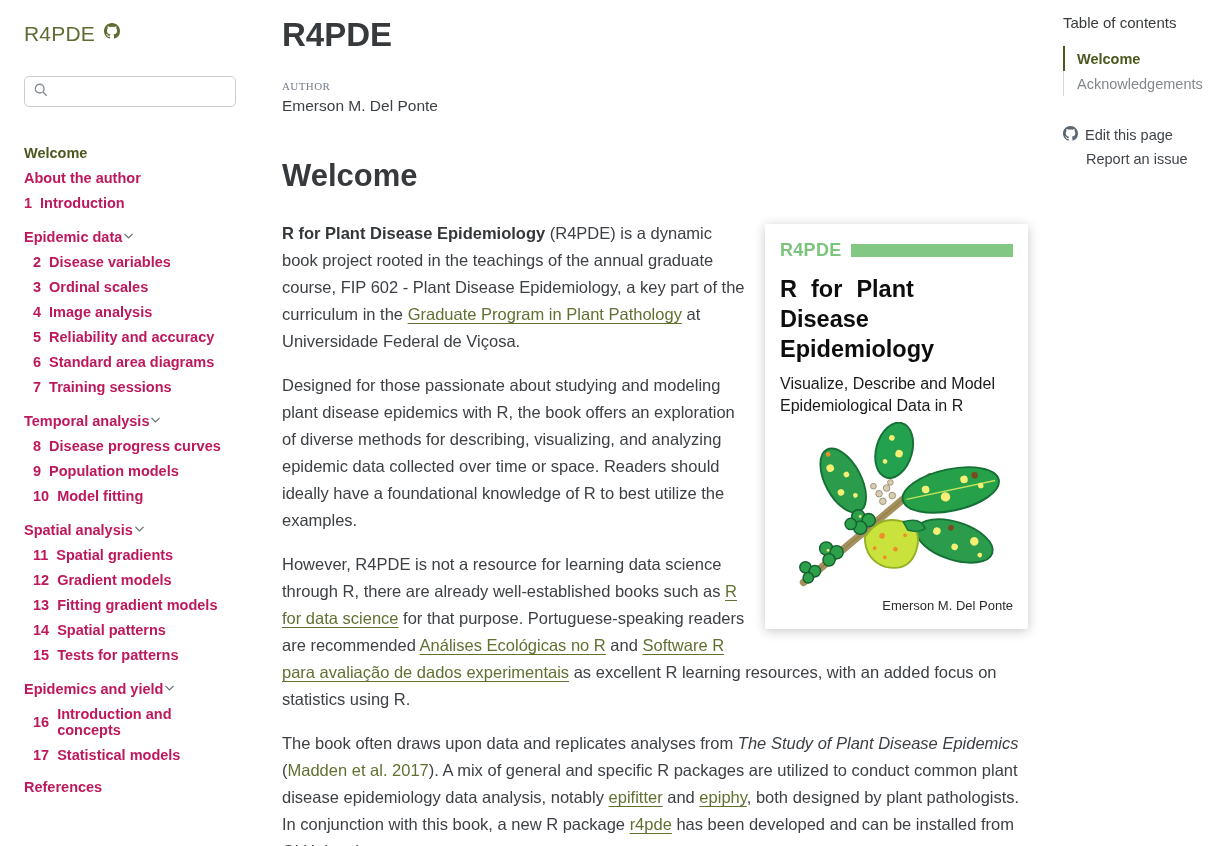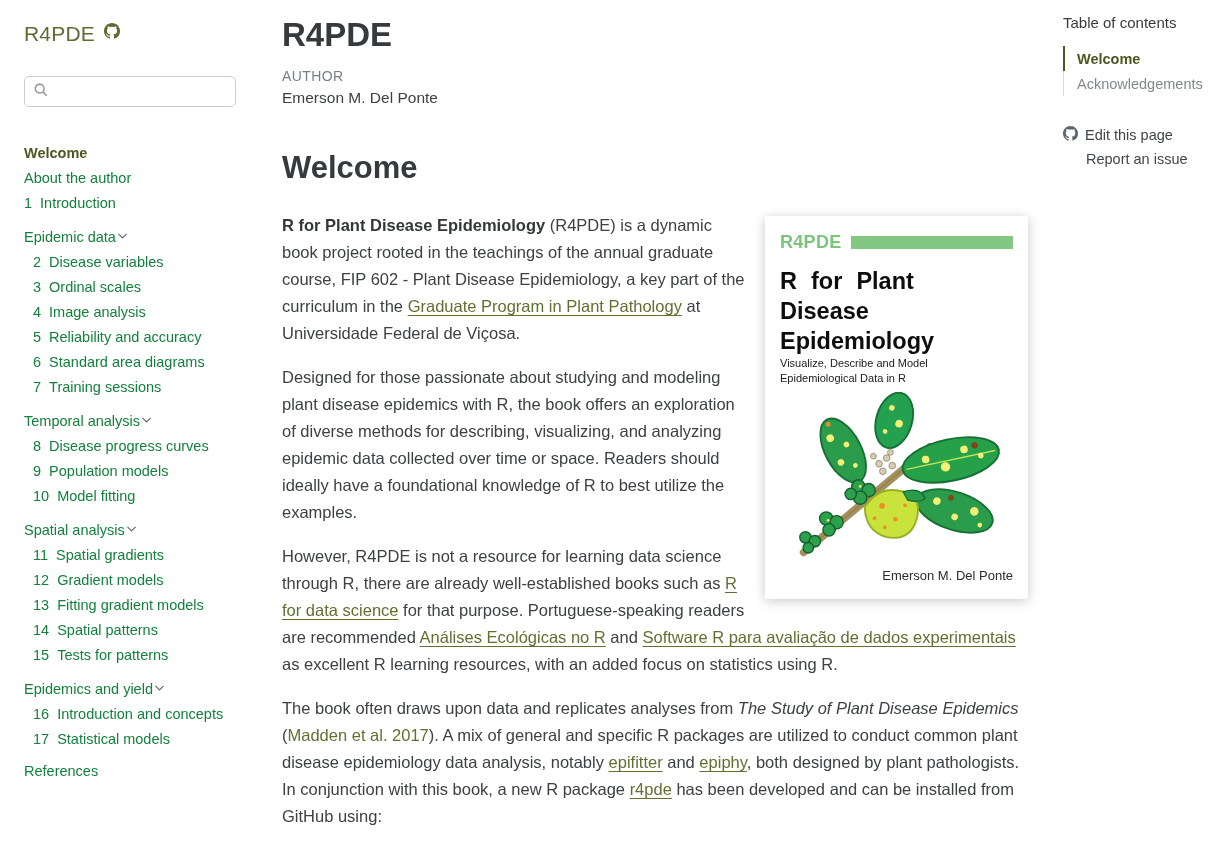--- a/index.html
+++ b/index.html
@@ -16,52 +16,52 @@
   .logo-row { display:flex; align-items:flex-start; gap:9px; margin-bottom:30px; }
   .logo-text { font-size:21px; color:#5d6c31; font-weight:500; letter-spacing:.2px; }
   .logo-gh { margin-top:1px; }
   .searchbox {
     display:flex; align-items:center; gap:7px;
     border:1px solid #c9cdd1; border-radius:5px;
     height:31px; padding:0 9px; margin-bottom:33px;
   }
   .searchbox input { border:none; outline:none; width:100%; font-size:14px; font-family:inherit; }
   .navlist { font-size:14.5px; }
-  .nav-item { display:flex; align-items:center; padding:4.5px 0; color:#15803d; cursor:pointer; }
+  .nav-item { display:flex; align-items:center; padding:4.5px 0; color:#be185d; cursor:pointer;font-weight:bold; }
   .nav-item .num { margin-right:8px; }
   .nav-item.active { color:#4c581f; font-weight:bold; }
   .nav-item.sub { padding-left:9px; }
   .nav-item.section { margin-top:9px; justify-content:flex-start; }
   .nav-item.plain-gap { margin-top:7px; }
   .chev { flex:none; margin-right:2px; }
 
   
   .main { width:746px; margin-left:22px; padding-top:16px; flex:none; }
   .doc-title { font-size:33px; font-weight:bold; color:#373a3c; }
-  .author-label { margin-top:14px; font-size:14px; letter-spacing:.4px; color:#767f88; }
+  .author-label { margin-top:26px; font-size:11px; letter-spacing:.4px; color:#767f88;font-family:Liberation Serif, serif; }
   .author-name { margin-top:5px; font-size:15.5px; color:#3d4145; }
   h1.section-h { margin-top:43px; font-size:31px; font-weight:bold; color:#373a3c; }
   .prose { margin-top:26px; font-size:16.5px; line-height:27px; color:#3d4145; }
   .prose p { margin-bottom:17px; }
   .prose a.link { color:#5f7030; text-decoration:underline; text-underline-offset:3px; }
   .prose a.cite { color:#5f7030; }
   .prose strong { color:#33373a; }
 
   
   .cover {
     float:right; width:263px; margin:4px 0 14px 20px;
     background:#fff; border-radius:2px;
     box-shadow:0 2px 12px rgba(0,0,0,.22);
     padding:13px 15px 10px 15px;
   }
   .cover-brand-row { display:flex; align-items:center; gap:9px; }
   .cover-brand { font-size:18px; font-weight:bold; color:#7cc47c; letter-spacing:.3px; }
   .cover-bar { flex:1; height:13px; background:#82c782; }
   .cover-title { margin-top:10px; font-size:23.5px; line-height:1.28; font-weight:bold; color:#0d0d0d; word-spacing:.32em; }
-  .cover-sub { font-size:11px; line-height:1.35; color:#1a1a1a; }
+  .cover-sub { margin-top:9px; font-size:16px; line-height:1.35; color:#1a1a1a; }
   .cover-art { margin:6px auto 0 auto; display:block; }
   .cover-author { text-align:right; font-size:13px; color:#2b2b2b; margin-top:2px; }
 
   
   .toc { margin-left:35px; width:160px; padding-top:14px; flex:none; font-size:14.5px; }
   .toc-title { color:#373a3c; margin-bottom:15px; font-size:15px; }
   .toc-items { }
   .toc-item { display:block; border-left:1px solid #d9d9d9; padding:4.5px 0 4.5px 13px; color:#82878c; cursor:pointer; }
   .toc-item.active { border-left:2px solid #4c581f; padding-left:12px; color:#4c581f; font-weight:bold; }
   .toc-actions { margin-top:26px; }

